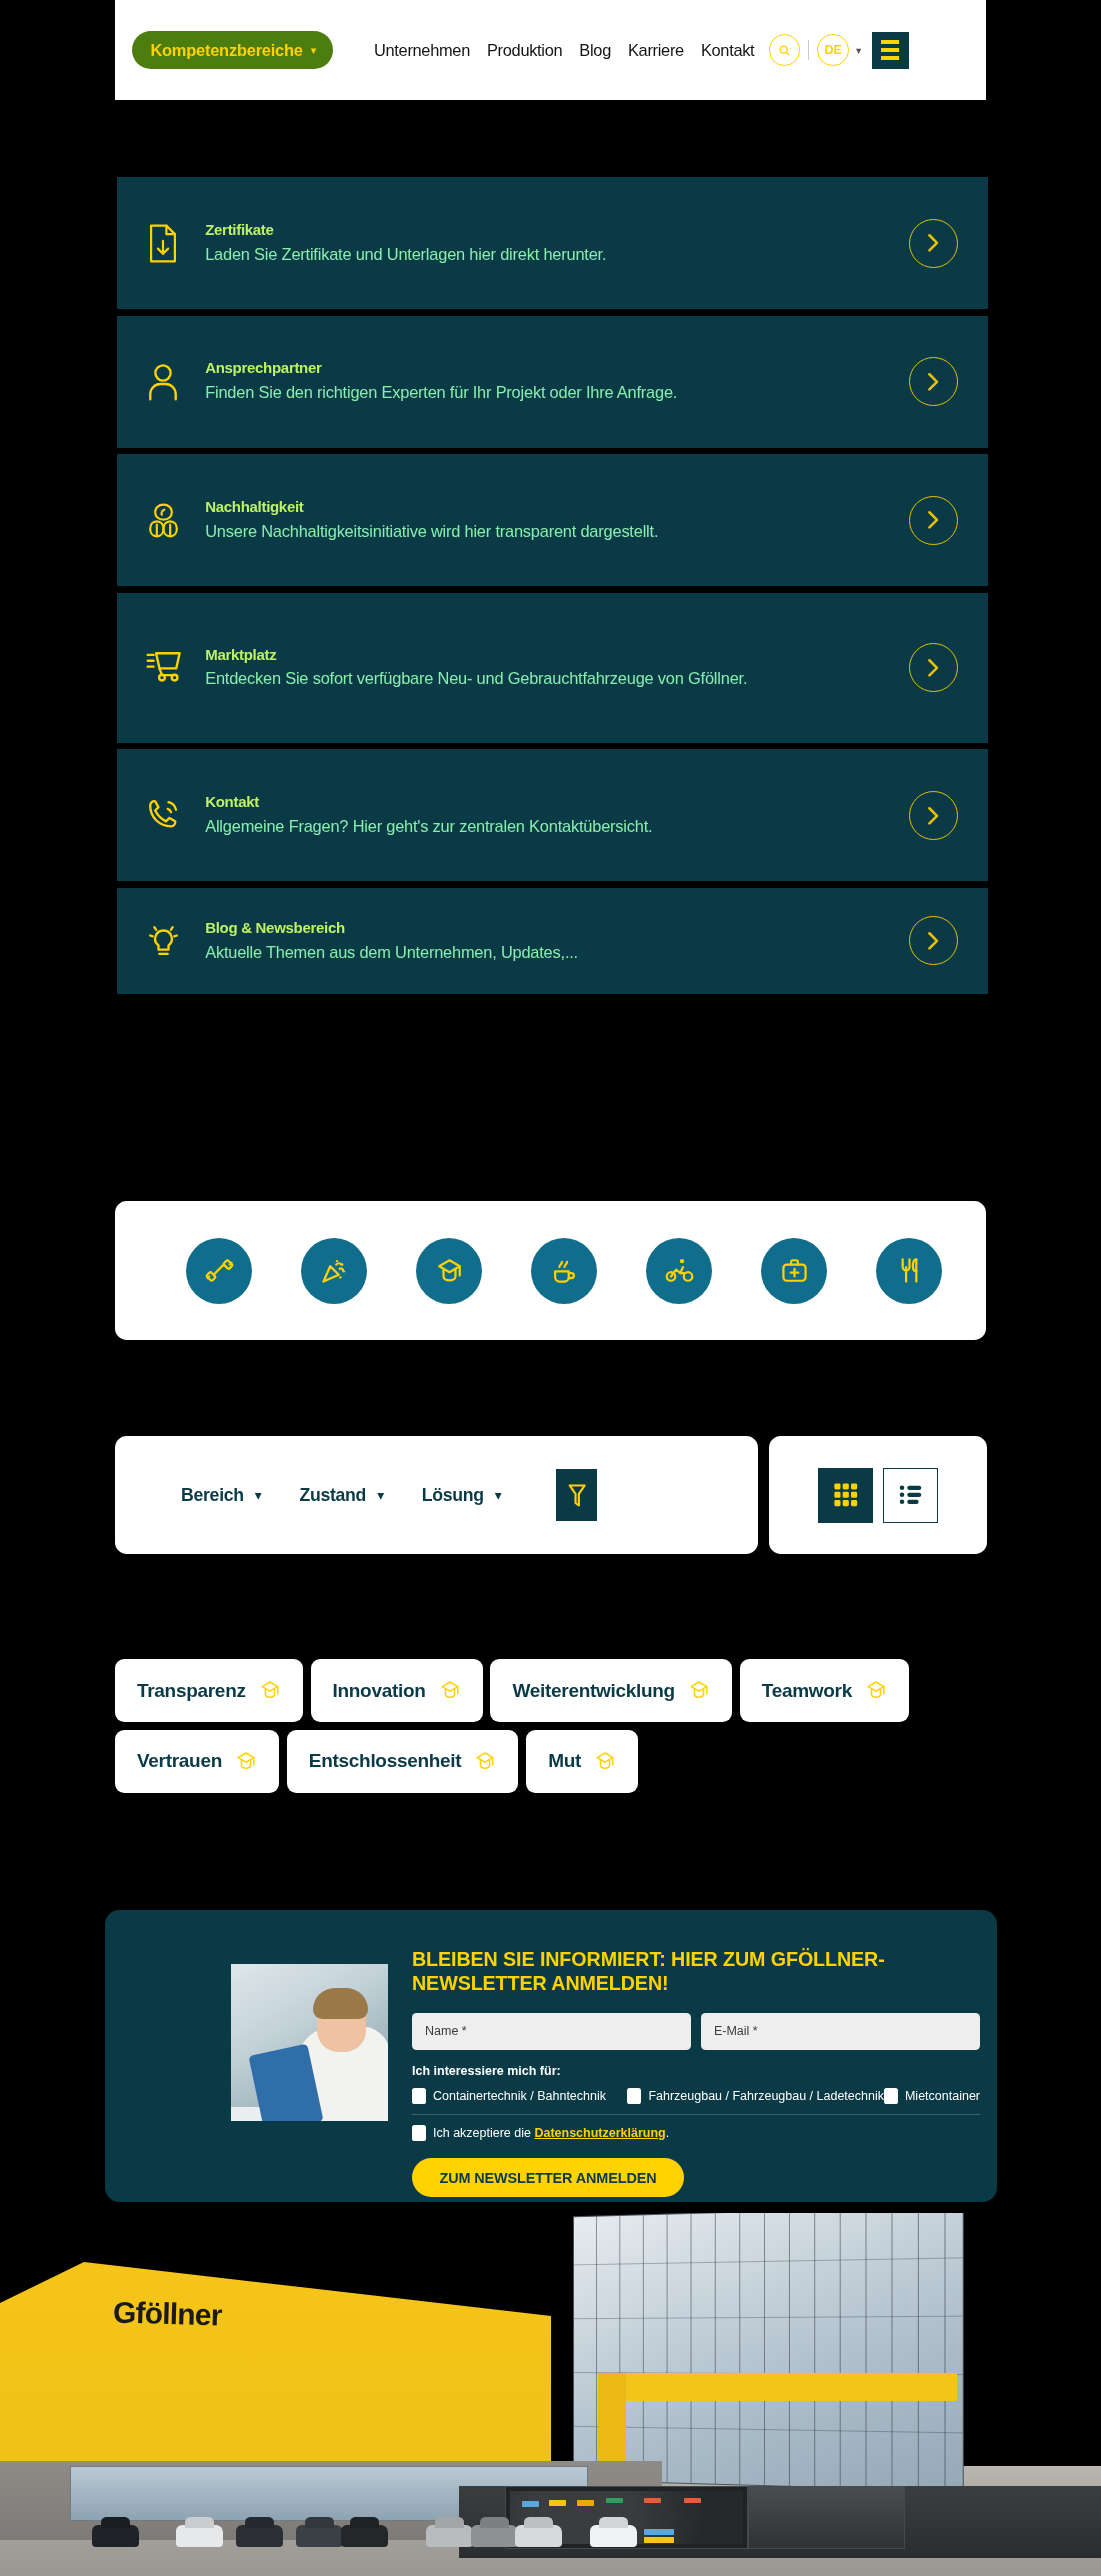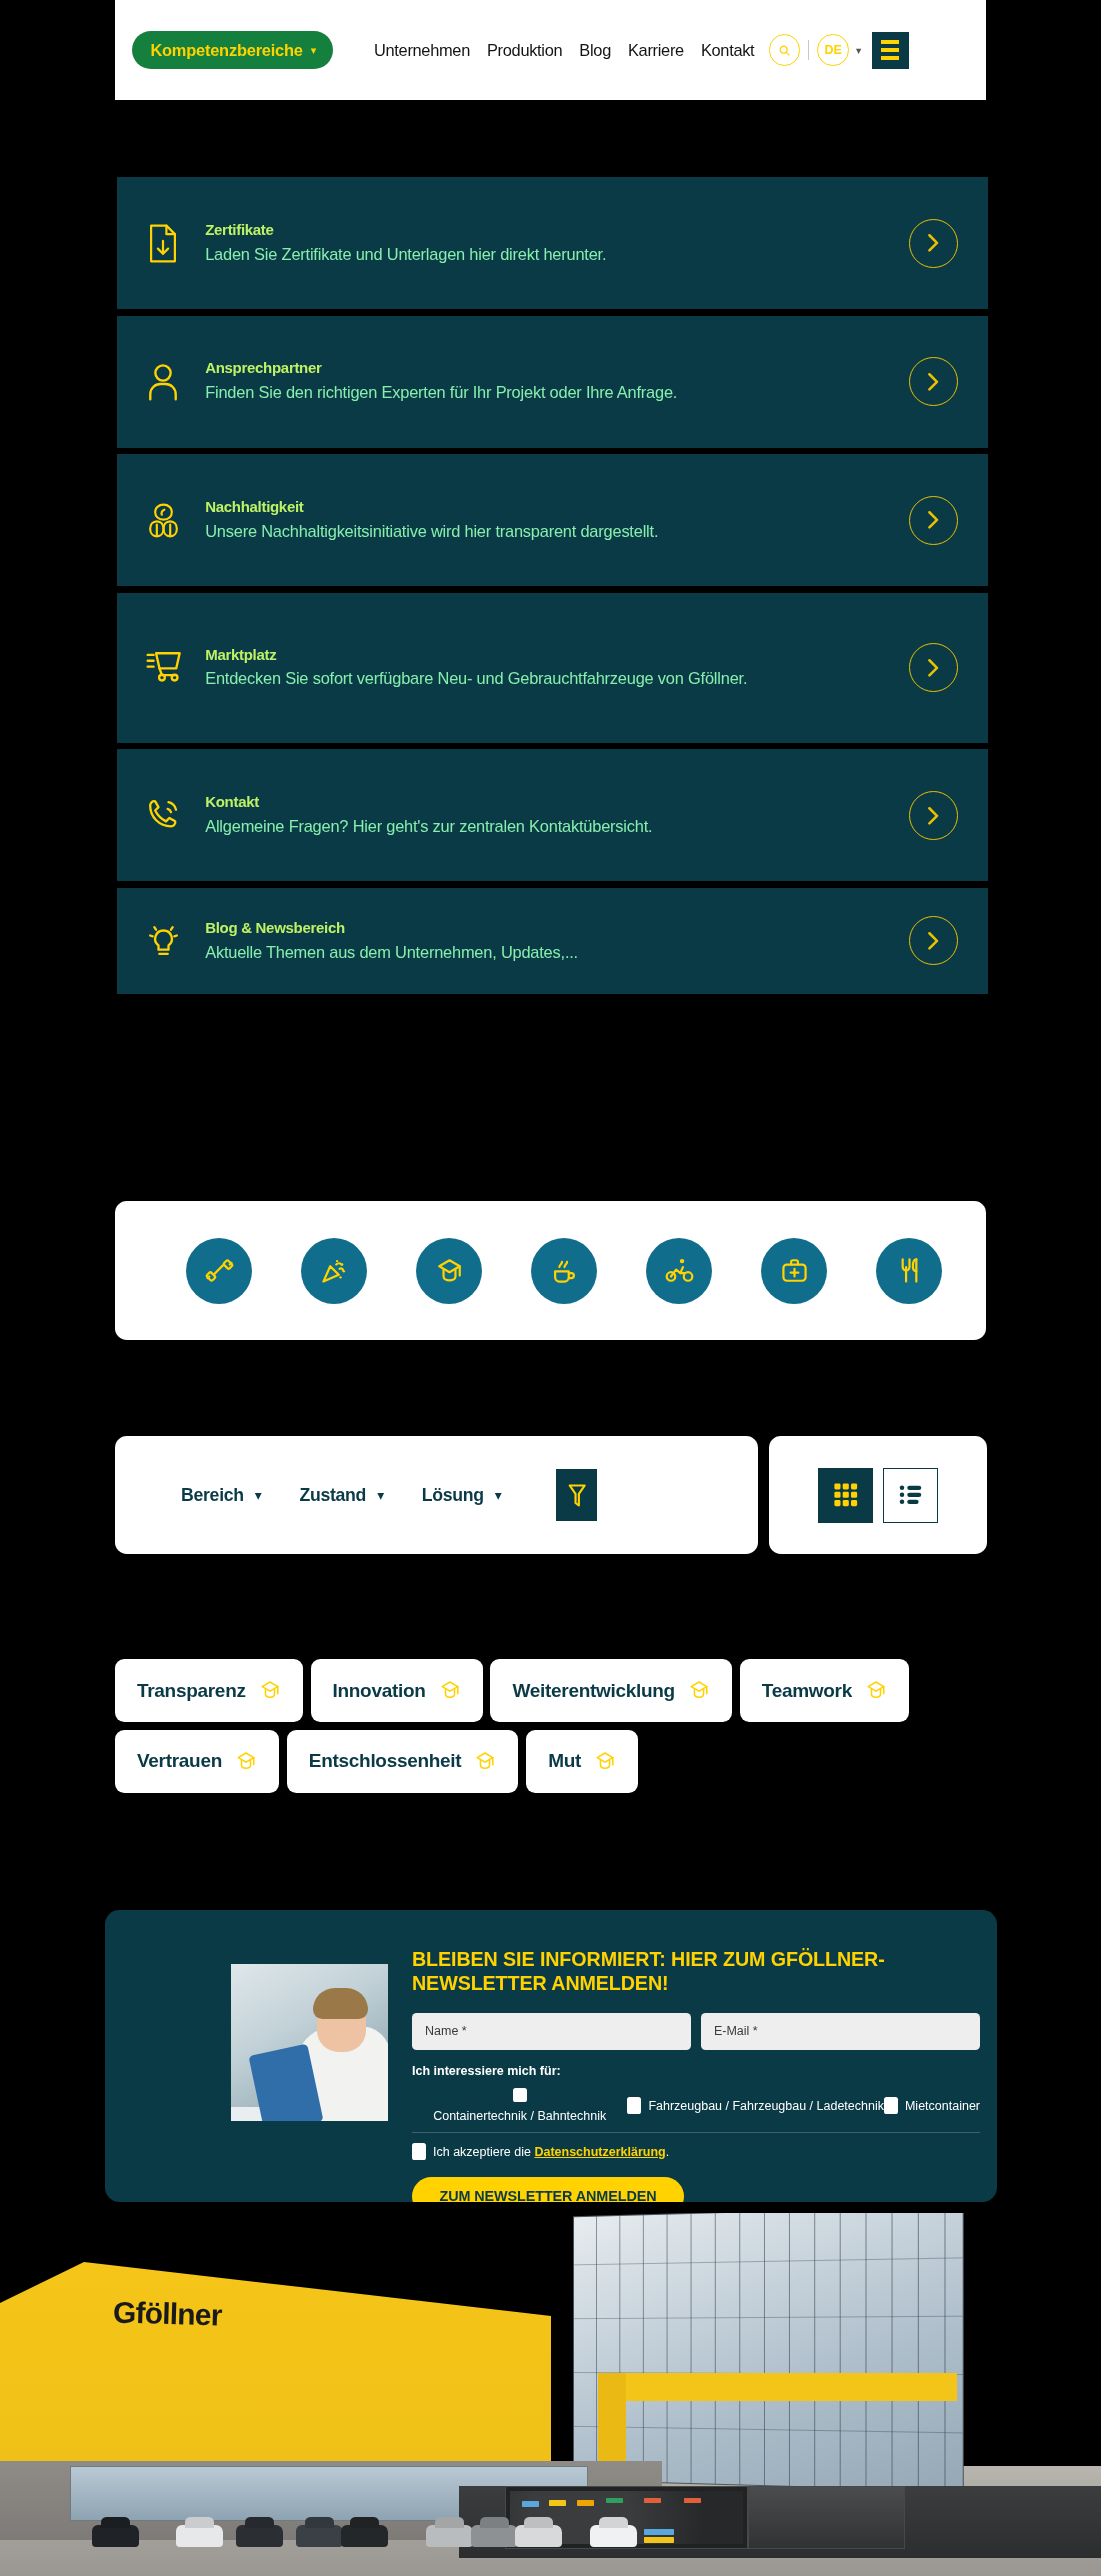--- a/index.html
+++ b/index.html
@@ -9,21 +9,21 @@
     font-family: "Liberation Sans", sans-serif;
   }
   body { width: 1102px; height: 2576px; position: relative; overflow: hidden; }
 
   
   .header-wrap {
     position: absolute; left: 115px; top: 0; width: 871px; height: 100px;
     background: #ffffff; display: flex; align-items: center; padding: 0 17px;
   }
   .kompetenz-btn {
-    background: #15803d; color: #ffd200; border-radius: 26px;
+    background: #4d7c0f; color: #ffd200; border-radius: 26px;
     padding: 9.8px 17px 9.8px 18.4px; font-size: 16.4px; font-weight: 700;
     display: flex; align-items: center; gap: 7.9px; cursor: pointer;
     white-space: nowrap; letter-spacing: -0.2px;
   }
   .kompetenz-btn .chev { font-size: 11px; font-weight: 400; color:#ffd200; }
   .nav-links { display: flex; align-items: flex-start; gap: 17px; margin-left: 41px; }
   .nav-links a {
     color: #141414; font-size: 16.4px; text-decoration: none; white-space: nowrap;
     letter-spacing: -0.3px;
   }
@@ -148,21 +148,21 @@
   }
   .nl-fields { display: flex; gap: 9.8px; margin-bottom: 14.4px; }
   .nl-input {
     flex: 1; height: 37px; background: #eeeeee; border: none; border-radius: 4.6px;
     padding: 0 13px; font-size: 12.5px; color: #2b2b2b; font-family: "Liberation Sans", sans-serif;
   }
   .nl-input::placeholder { color: #3b3b3b; }
   .nl-sub { color: #ffffff; font-size: 12.5px; font-weight: 700; margin-bottom: 9.8px; }
   .nl-checks { display: flex; gap: 0; align-items: center; margin-bottom: 9.2px; }
   .nl-check { display: flex; align-items: center; gap: 7.2px; cursor: pointer; }
-  .nl-check:nth-child(1) { width: 262px; flex-direction: column; }
+  .nl-check:nth-child(1) { width: 262px; }
   .nl-check:nth-child(2) { width: 257px; }
   .cbox {
     width: 13.8px; height: 16.4px; background: #ffffff; border-radius: 2.6px; flex: 0 0 13.8px;
   }
   .nl-check span.lbl { color: #ffffff; font-size: 12.5px; white-space: nowrap; }
   .nl-hr { height: 0.7px; background: #3b6170; margin: 6.6px 0 10.5px 0; }
   .nl-privacy { display: flex; align-items: center; gap: 7.2px; margin-bottom: 17px; }
   .nl-privacy .lbl { color: #ffffff; font-size: 12.5px; }
   .nl-privacy a { color: #ffd200; font-weight: 700; text-decoration: underline; }
   .nl-submit {

